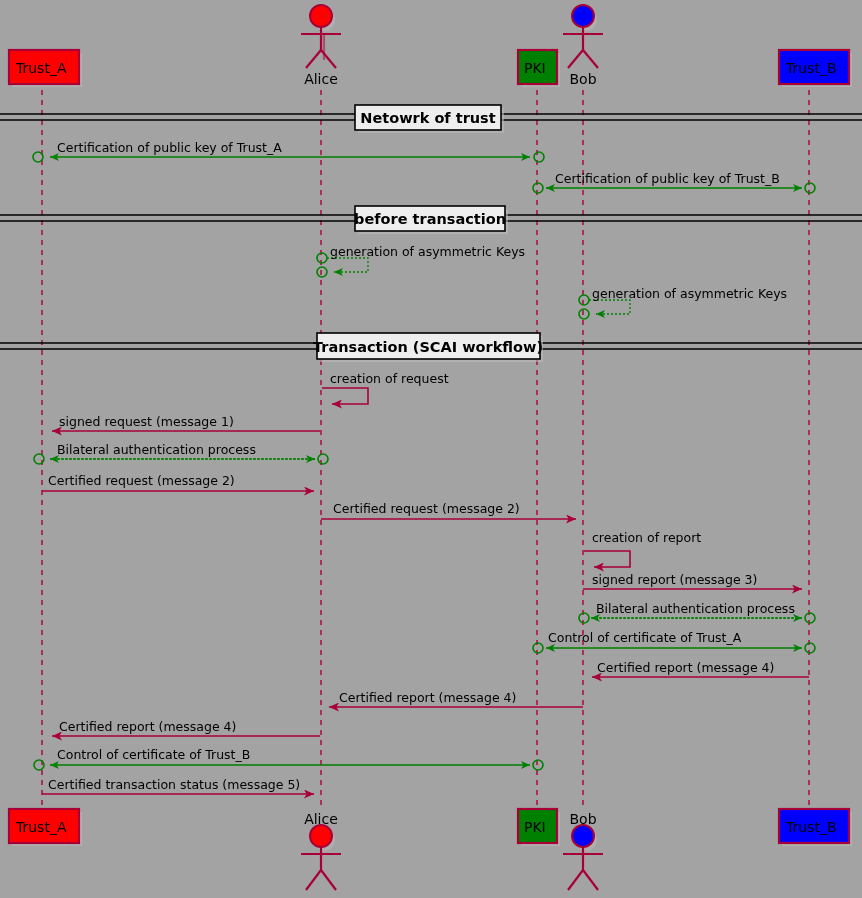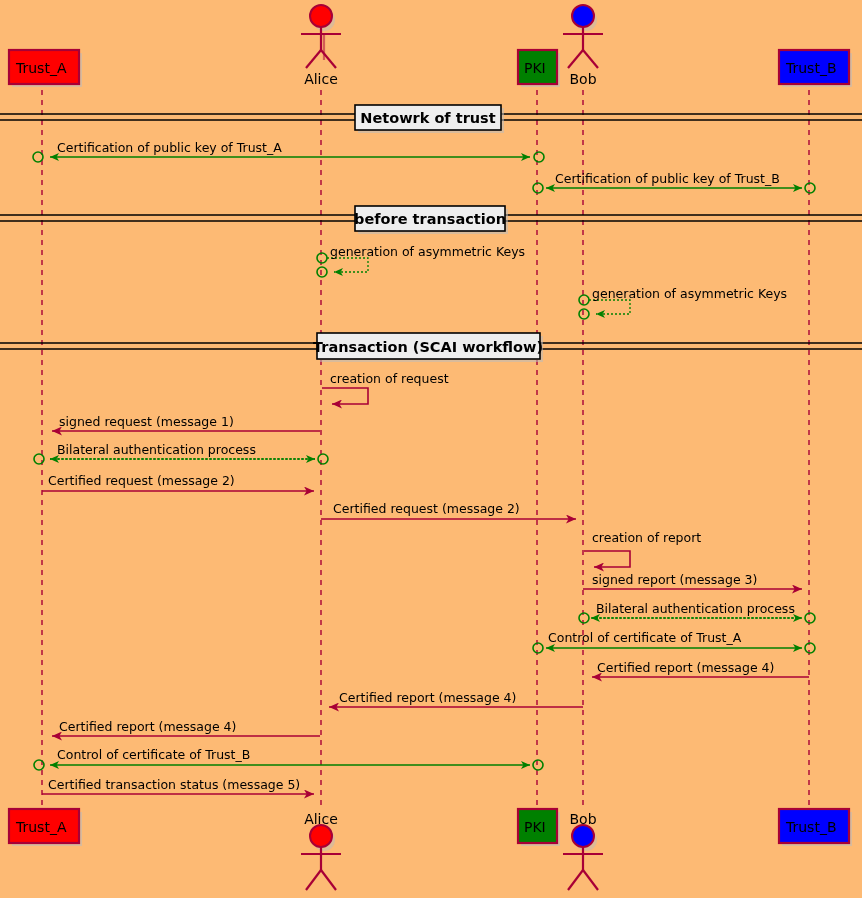--- a/index.html
+++ b/index.html
@@ -7,21 +7,21 @@
     padding: 0;
     background: #ffffff;
   }
   body {
     font-family: "DejaVu Sans", sans-serif;
   }
   #diagram-root {
     position: relative;
     width: 862px;
     height: 898px;
-    background: #fdba74;
+    background: #a3a3a3;
     overflow: hidden;
   }
   svg.seq {
     display: block;
     width: 862px;
     height: 898px;
   }
   .lifeline {
     stroke: #A80036;
     stroke-width: 1.4;

